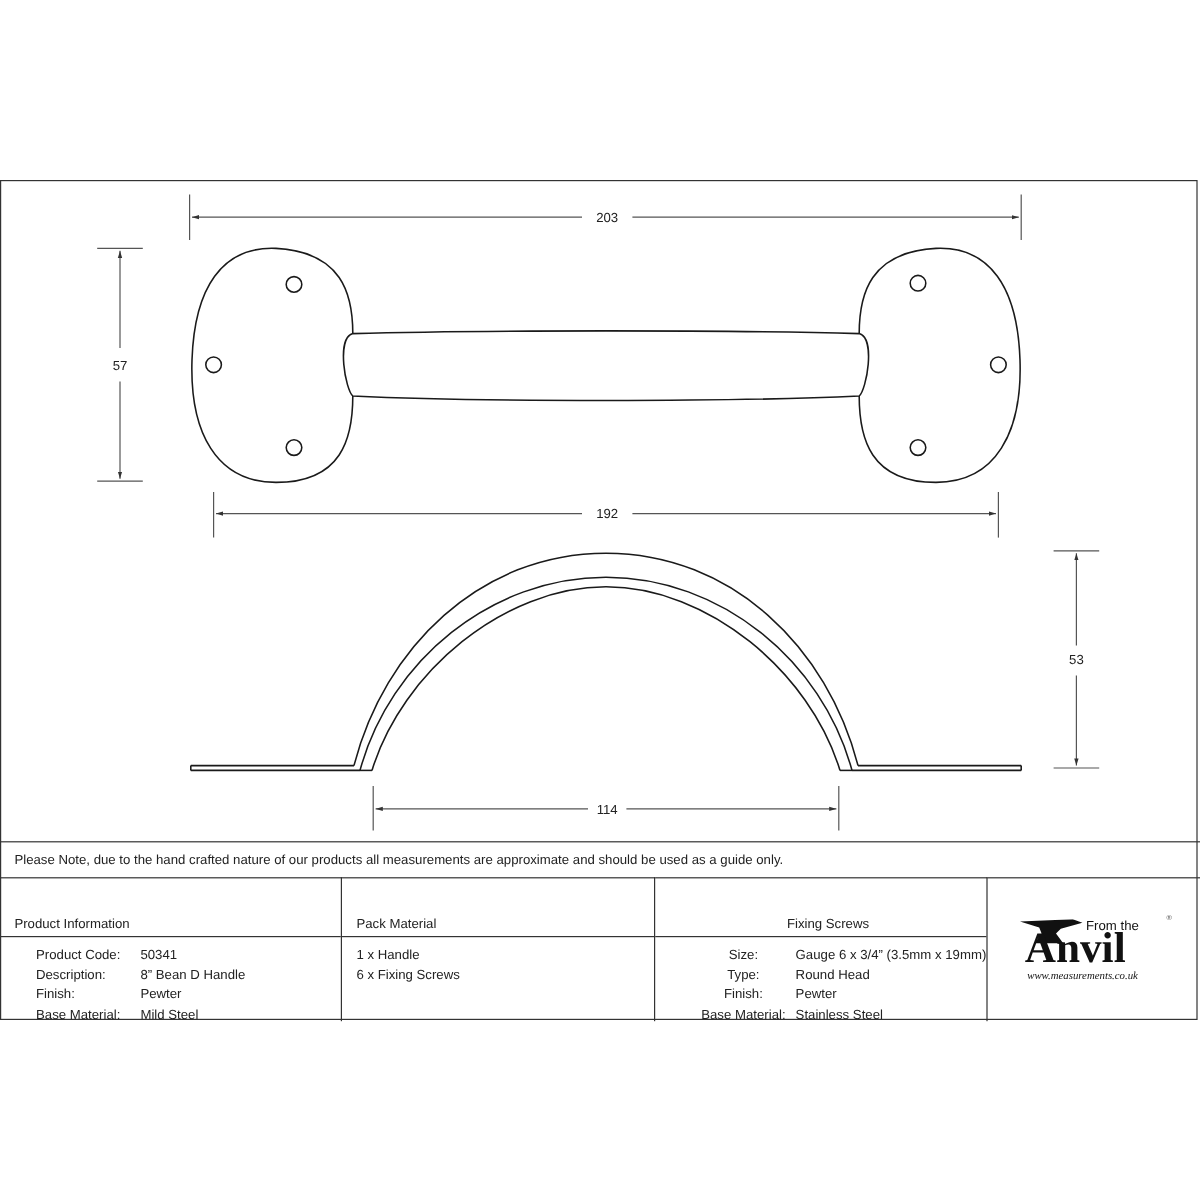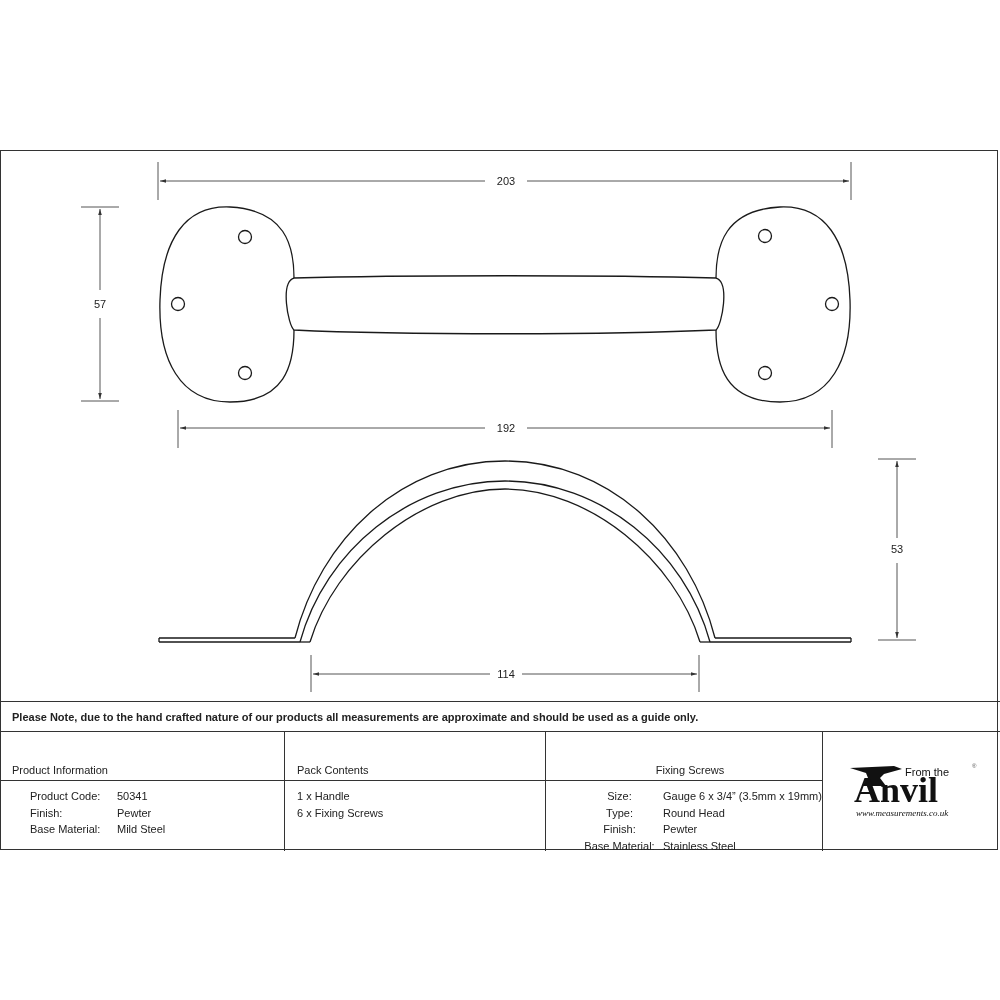--- a/index.html
+++ b/index.html
@@ -4,21 +4,21 @@
 <style>
   html, body { margin: 0; padding: 0; background: #ffffff; }
   body { width: 1000px; height: 1000px; position: relative; overflow: hidden;
          font-family: "Liberation Sans", "DejaVu Sans", sans-serif; color: #222; }
   .sheet { position: absolute; left: 0; top: 150px; width: 998px; height: 700px;
            border: 1.5px solid #333; box-sizing: border-box; }
   svg.drawing { position: absolute; left: 0; top: 0; width: 1000px; height: 1000px; }
   .dimlabel { font-family: "Liberation Sans", sans-serif; font-size: 11px; fill: #222; }
   .note { position: absolute; left: 0; top: 701px; width: 1000px; height: 30px;
           border-top: 1.5px solid #333; box-sizing: border-box; font-size: 11px;
-          padding: 9px 12px 0 12px; font-weight: bold; }
+          padding: 9px 12px 0 12px; }
   .tbl { position: absolute; top: 731px; height: 120px; border-top: 1.5px solid #333;
          box-sizing: border-box; font-size: 11px; }
   .tbl .hd { height: 21px; border-bottom: 1.5px solid #333; box-sizing: border-box;
              padding: 4px 0 0 12px; margin-top: 28px; }
   .tbl .rows { padding: 7px 0 0 12px; }
   .tbl .row { display: flex; height: 16.5px; align-items: center; }
   .tbl .k { width: 87px; flex: none; padding-left: 18px; }
   .col1 { left: 0; width: 285px; border-right: 1.5px solid #333; }
   .col2 { left: 285px; width: 261px; border-right: 1.5px solid #333; }
   .col3 { left: 546px; width: 277px; border-right: 1.5px solid #333; text-align: center; }
@@ -121,32 +121,36 @@
 <div class="note">Please Note, due to the hand crafted nature of our products all measurements are approximate and should be used as a guide only.</div>
 
 <div class="tbl col1">
   <div class="hd">Product Information</div>
   <div class="rows">
     <div class="row">
       <span class="k">Product Code:</span>
       <span>50341</span>
     </div>
     <div class="row">
+      <span class="k">Description:</span>
+      <span>8” Bean D Handle</span>
+    </div>
+    <div class="row">
       <span class="k">Finish:</span>
       <span>Pewter</span>
     </div>
     <div class="row">
       <span class="k">Base Material:</span>
       <span>Mild Steel</span>
     </div>
   </div>
 </div>
 
 <div class="tbl col2">
-  <div class="hd">Pack Contents</div>
+  <div class="hd">Pack Material</div>
   <div class="rows">
     <div class="row">1 x Handle</div>
     <div class="row">6 x Fixing Screws</div>
   </div>
 </div>
 
 <div class="tbl col3">
   <div class="hd">Fixing Screws</div>
   <div class="rows">
     <div class="row">

